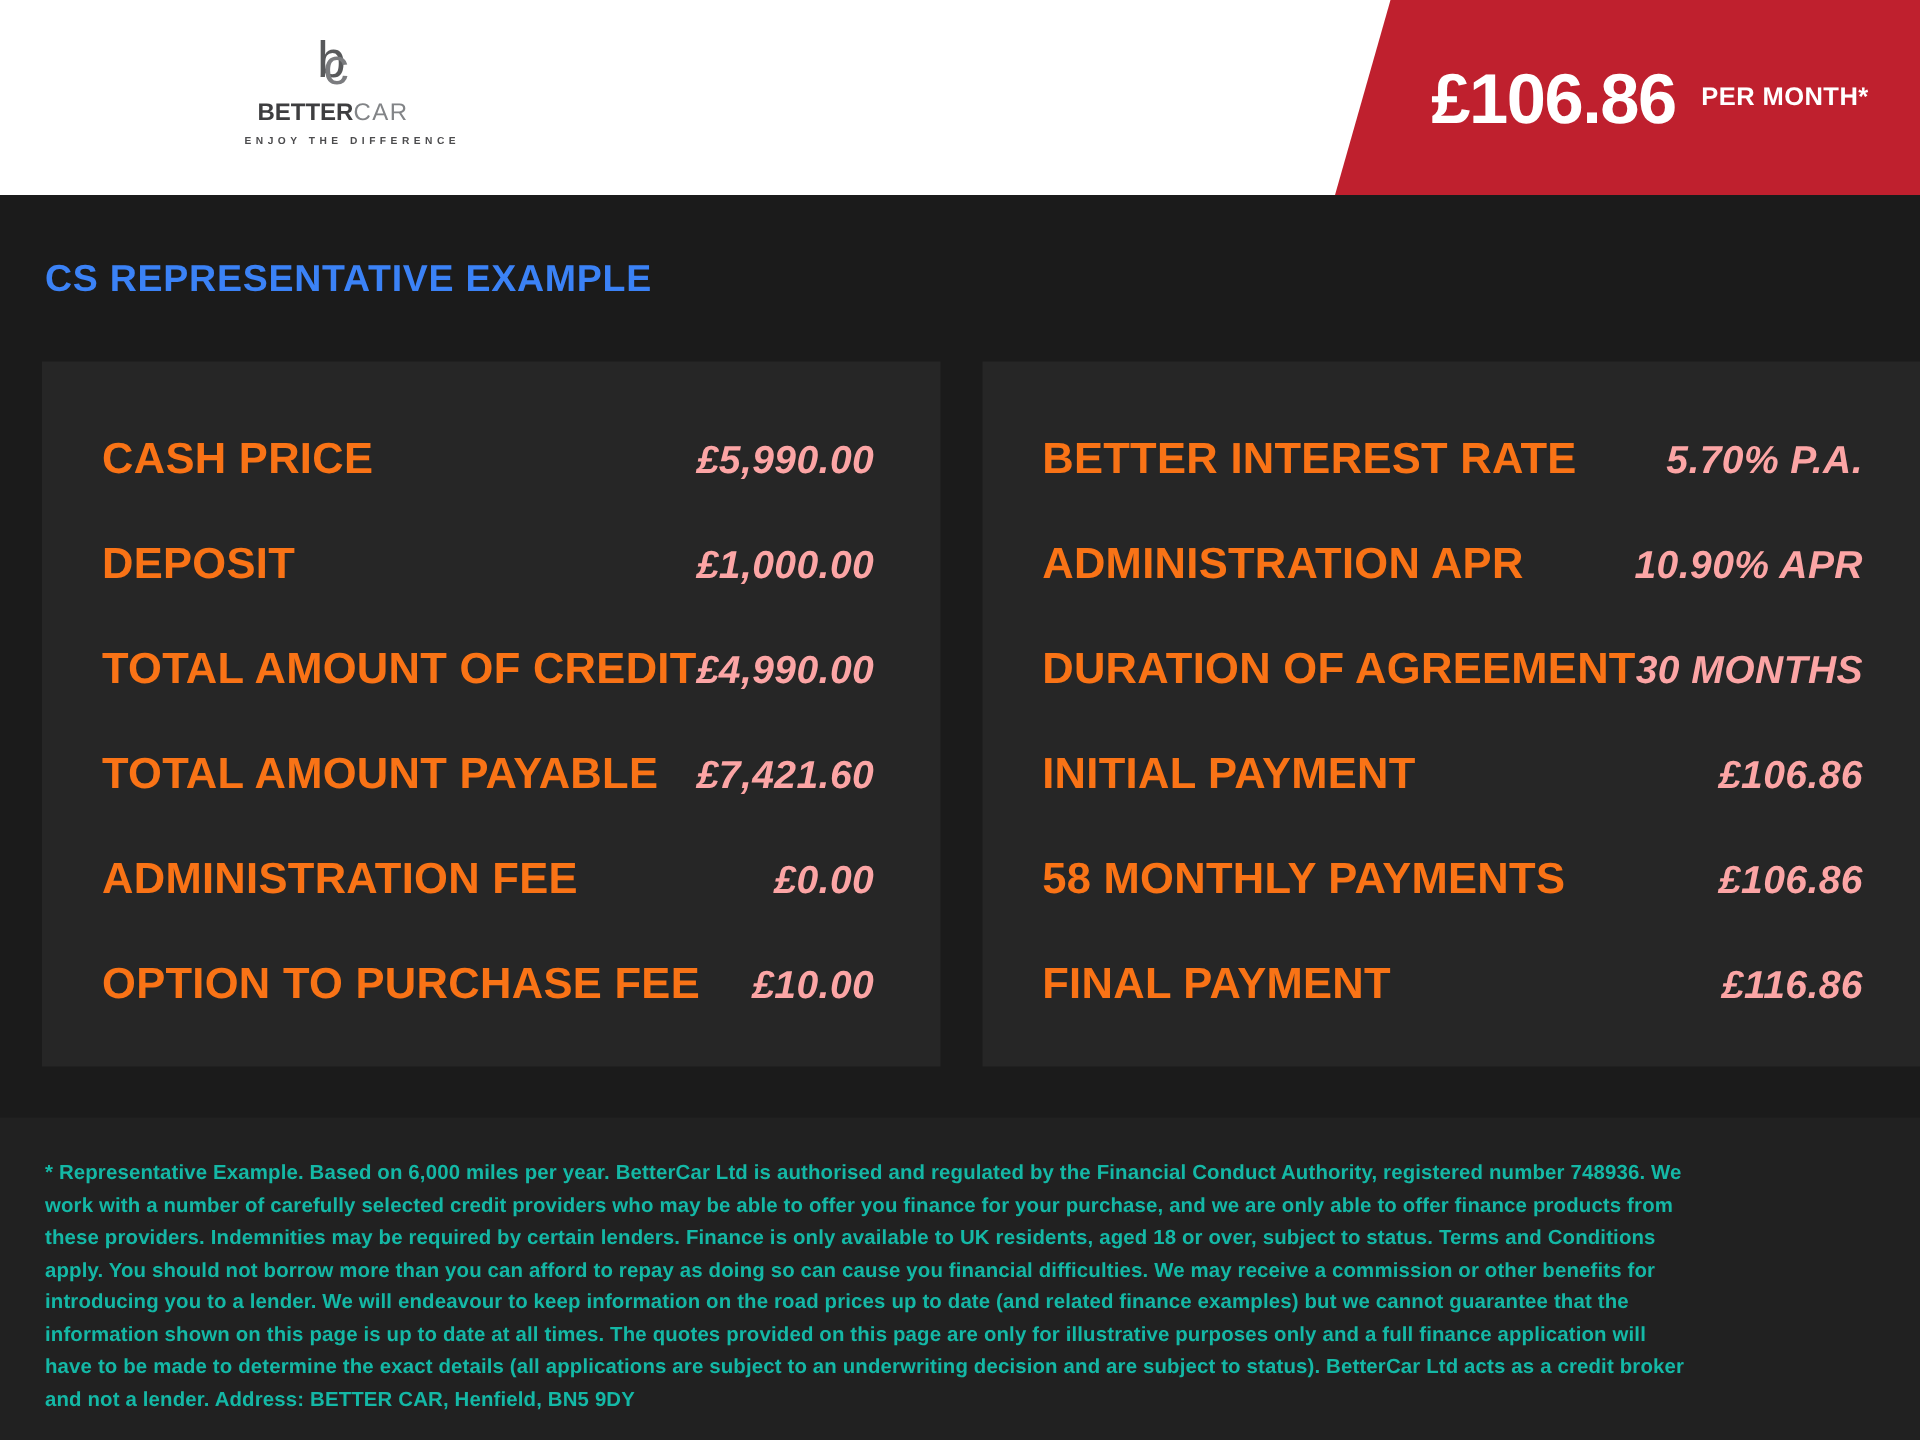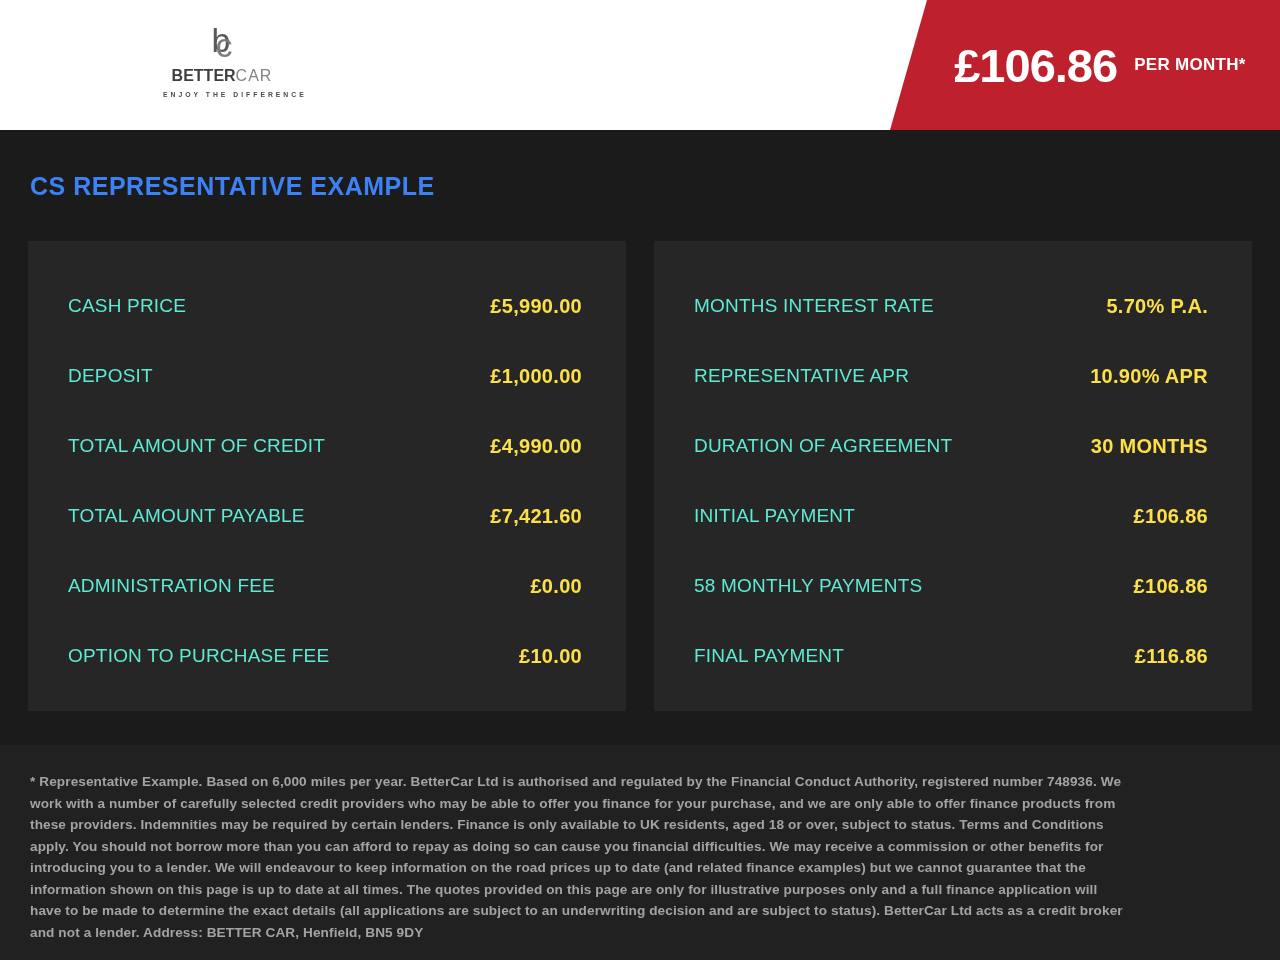--- a/index.html
+++ b/index.html
@@ -36,29 +36,29 @@
   .page-title {
     margin:0; padding:42px 0 0 30px;
     font-size:25px; font-weight:700; color:#3b82f6; letter-spacing:0.5px;
   }
   .panels { display:flex; gap:28px; padding:0 28px; margin-top:40px; }
   .panel {
     flex:1; height:470px; background:#262626;
     padding:30px 44px 0 40px;
   }
   .finance-row { height:70px; display:flex; align-items:center; justify-content:space-between; }
-  .row-label { font-size:19px; font-weight:400; color:#5eead4; letter-spacing:0.2px; white-space:nowrap; }
-  .row-value { font-size:20px; font-weight:700; color:#fde047; letter-spacing:0.3px; white-space:nowrap; }
+  .row-label { font-size:29px; font-weight:700; color:#f97316; letter-spacing:0.2px; white-space:nowrap; }
+  .row-value { font-size:26px; font-weight:700; color:#fca5a5; letter-spacing:0.3px; white-space:nowrap;font-style:italic; }
 
   
   .disclaimer-band { height:215px; background:#212121; padding:26px 30px 0 30px; }
   .disclaimer-band p {
     margin:0; max-width:1096px;
     font-size:13.6px; font-weight:700; line-height:21.5px;
-    color:#a3a3a3; letter-spacing:0.1px; text-align:left;
+    color:#14b8a6; letter-spacing:0.1px; text-align:left;
   }
 </style>
 </head>
 <body>
 
 <div class="header">
   <div class="logo">
     <div class="monogram"><span class="mono-b">b</span><span class="mono-c">c</span></div>
     <div class="logo-name"><span class="name-primary">BETTER</span><span class="name-secondary">CAR</span></div>
     <div class="logo-tagline">ENJOY THE DIFFERENCE</div>
@@ -96,25 +96,25 @@
         <span class="row-value">£0.00</span>
       </div>
       <div class="finance-row">
         <span class="row-label">OPTION TO PURCHASE FEE</span>
         <span class="row-value">£10.00</span>
       </div>
     </div>
 
     <div class="panel">
       <div class="finance-row">
-        <span class="row-label">MONTHS INTEREST RATE</span>
+        <span class="row-label">BETTER INTEREST RATE</span>
         <span class="row-value">5.70% P.A.</span>
       </div>
       <div class="finance-row">
-        <span class="row-label">REPRESENTATIVE APR</span>
+        <span class="row-label">ADMINISTRATION APR</span>
         <span class="row-value">10.90% APR</span>
       </div>
       <div class="finance-row">
         <span class="row-label">DURATION OF AGREEMENT</span>
         <span class="row-value">30 MONTHS</span>
       </div>
       <div class="finance-row">
         <span class="row-label">INITIAL PAYMENT</span>
         <span class="row-value">£106.86</span>
       </div>

